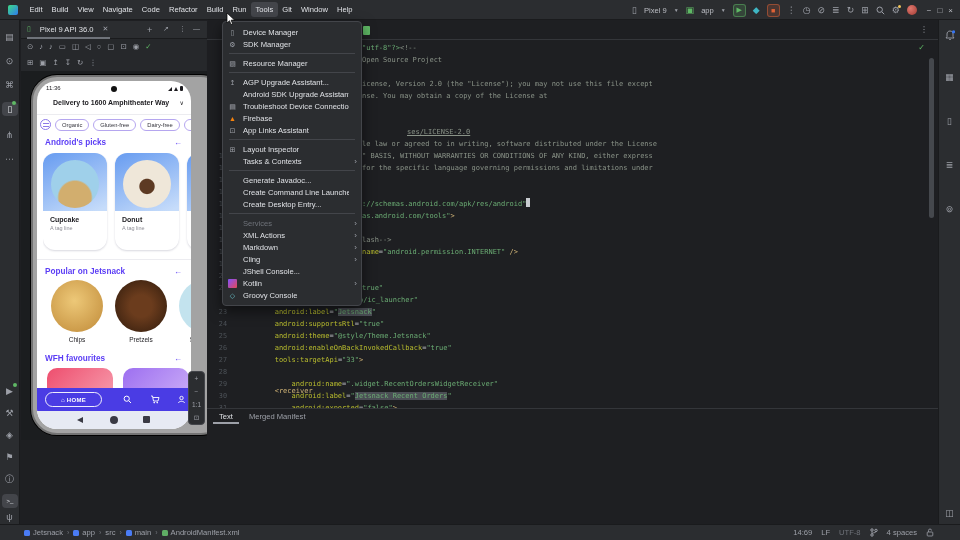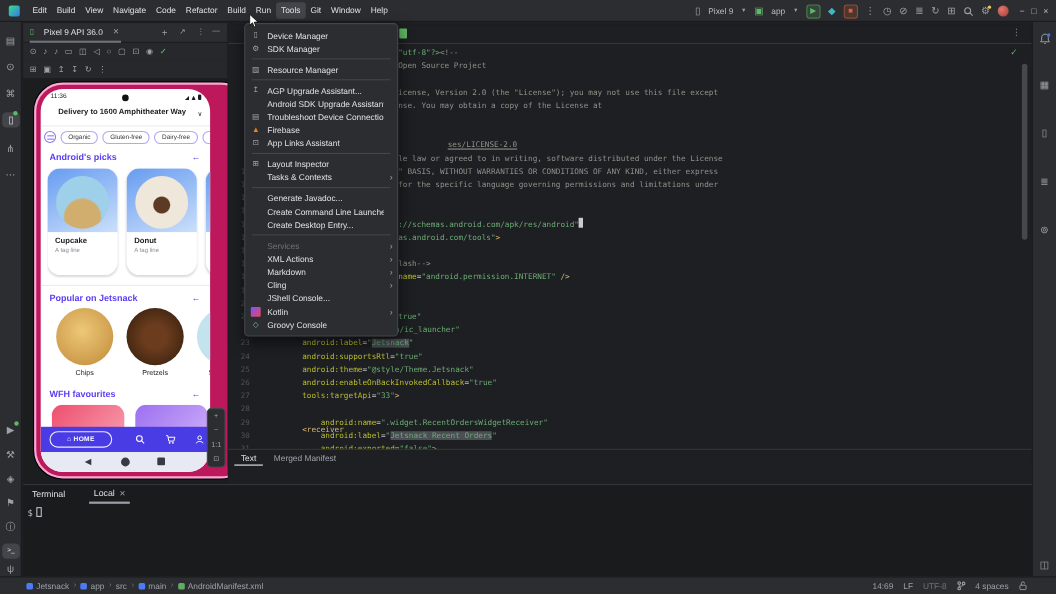--- a/index.html
+++ b/index.html
@@ -42,22 +42,22 @@
   #dp-tab .ic{font-size:7px;color:#5FB865}
   #dp-tab .x{font-size:7px;color:#9DA0A8}
   .dp-plus{position:absolute;top:4px;font-size:9px;color:#9DA0A8}
   .dp-row{position:absolute;left:0;width:100%;height:16px;background:#26282B;display:flex;align-items:center;padding-left:6px;gap:6px}
   .dp-row .g{font-size:7.5px;color:#9DA0A8;line-height:1}
   .dp-row .g.ok{color:#5FB865}
   #dp-zoom{position:absolute;right:2px;top:350px;width:17px;background:#2B2D30;border:1px solid #43454A;border-radius:4px;z-index:5}
   #dp-zoom div{font-size:6.5px;color:#9DA0A8;text-align:center;line-height:13px}
 
   
-  #phone{position:absolute;left:10px;top:54px;width:196px;height:360px;background:#be185d;
-    border:2px solid #f9a8d4;border-radius:26px;box-shadow:0 0 0 1px #000}
+  #phone{position:absolute;left:10px;top:54px;width:196px;height:360px;background:#a3a3a3;
+    border:2px solid #737373;border-radius:26px;box-shadow:0 0 0 1px #000}
   .ph-nub{position:absolute;right:-3px;width:2px;background:#4A4C50;border-radius:1px}
   #screen{position:absolute;left:4px;top:4px;width:154px;height:348px;background:#FFFFFF;border-radius:20px;overflow:hidden}
   #cam{position:absolute;left:74px;top:5px;width:6px;height:6px;border-radius:50%;background:#111;z-index:3}
   #p-status{position:absolute;left:0;top:0;width:100%;height:14px}
   #p-time{position:absolute;left:9px;top:4px;font-size:6px;color:#1C1B1F}
   .p-sticons{position:absolute;right:8px;top:5px;display:flex;gap:2px;align-items:flex-end}
   .p-sticons i{display:block;background:#1C1B1F}
   #p-delivery{position:absolute;left:0;top:15px;width:100%;height:16px}
   #p-delivery .t{position:absolute;left:16px;top:3px;font-size:7px;font-weight:bold;color:#1C1B1F;white-space:nowrap}
   #p-delivery .c{position:absolute;right:7px;top:3px;font-size:6px;color:#1C1B1F}
@@ -465,32 +465,20 @@
         <div class="cl" style="top: 380px; left: 84.52px;"><span class="t-attr">android:exported</span><span class="t-eq">=</span><span class="t-str">"false"</span><span class="t-tag">&gt;</span></div>
         <div class="gut" style="top: 392px;">32</div>
         <div class="cl" style="top: 392px; left: 84.52px;"><span class="t-tag">&lt;intent-filter&gt;</span></div>
       </div>
     <div id="ed-bottom">
       <div class="ed-btab active">Text</div>
       <div class="ed-btab">Merged Manifest</div>
     </div>
   </div>
 
-  <div id="terminal">
-    <div id="term-head">
-      <span id="term-title">Terminal</span>
-      <span id="term-tab">
-        <span class="lbl">Local</span>
-        <span class="x">✕</span>
-      </span>
-    </div>
-    <div id="term-body">
-      <span>$</span><span id="term-cursor"></span>
-    </div>
-  </div>
 
   <div id="statusbar">
     <div id="sb-left">
         <span class="bc-item">
           <span class="bc-ic module-blue"></span>
           <span>Jetsnack</span>
         </span>
         <span class="bc-sep">›</span>
         <span class="bc-item">
           <span class="bc-ic module-blue"></span>

